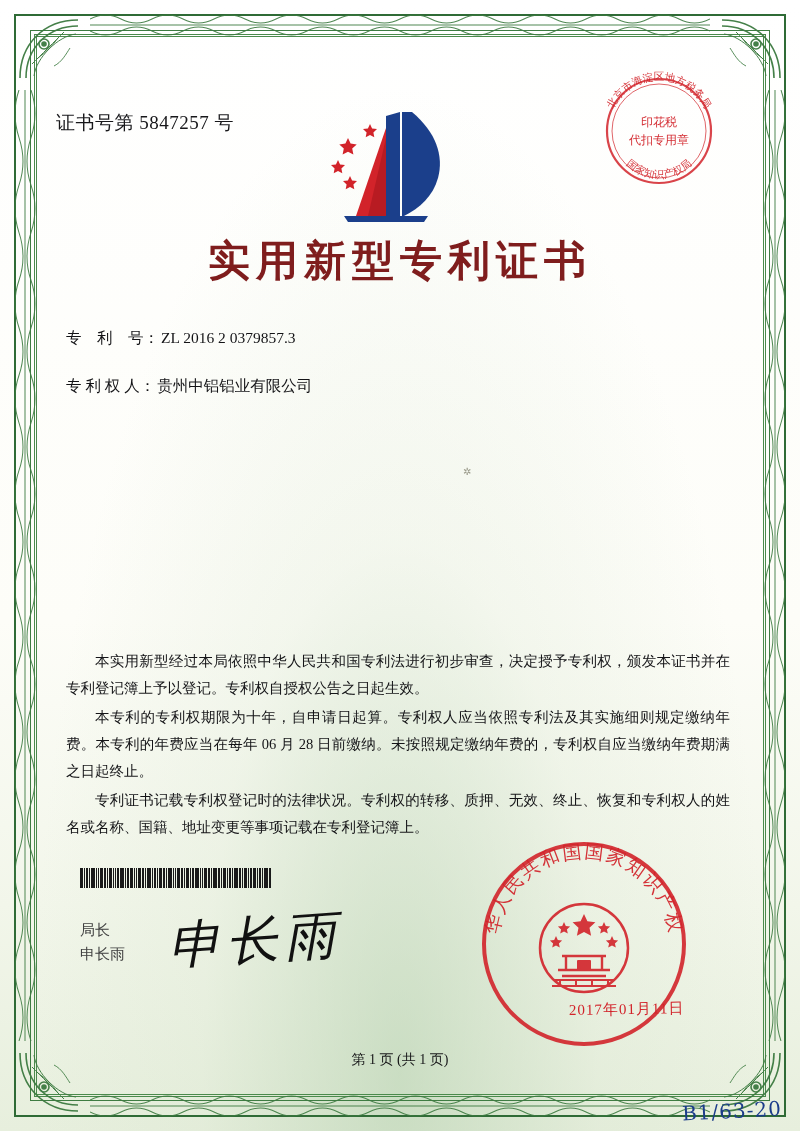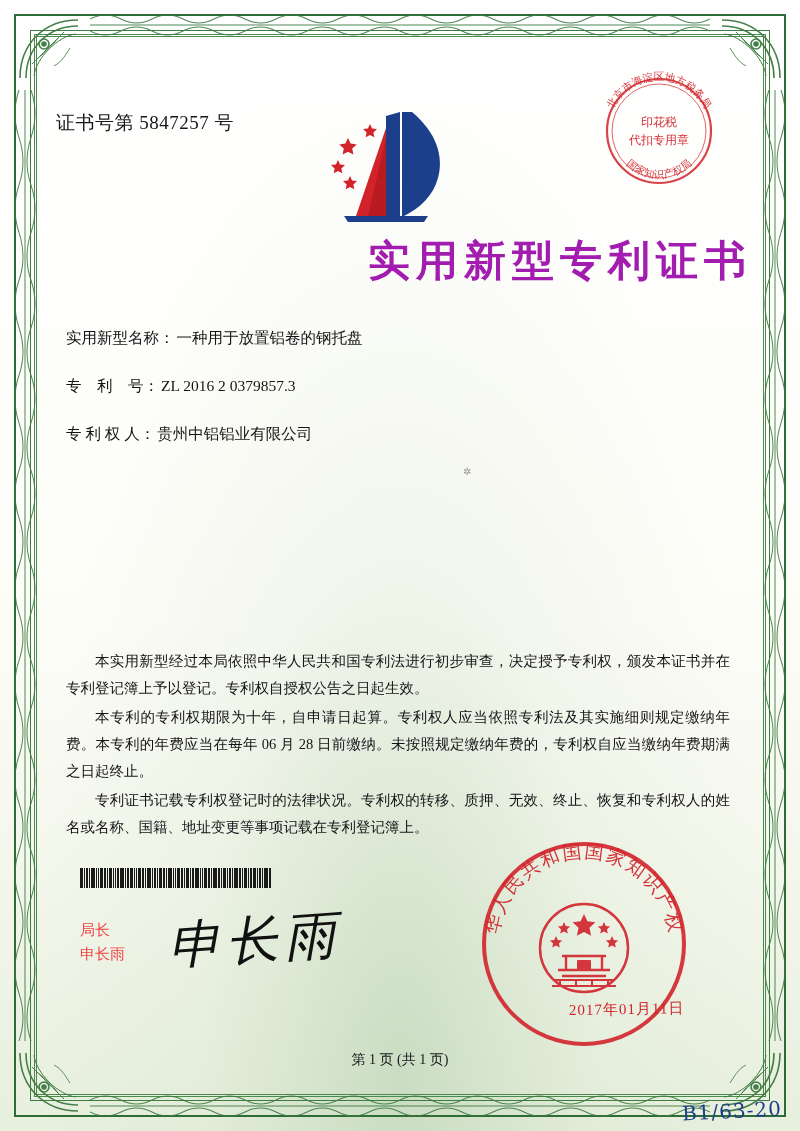--- a/index.html
+++ b/index.html
@@ -118,25 +118,25 @@
     width: 130px;
     height: 130px;
   }
 
   
   .title {
     position: absolute;
     left: 0;
     right: 0;
     top: 185px;
-    text-align: right;
+    text-align: center;
     font-size: 42px;
     font-weight: bold;
     letter-spacing: 6px;
-    color: #a21caf;
+    color: #7f1d1d;
     font-family: "DejaVu Serif", "Liberation Serif", serif;
   }
 
   
   .fields {
     position: absolute;
     left: 18px;
     top: 280px;
     right: 10px;
   }
@@ -189,21 +189,21 @@
     margin-right: 1px;
   }
 
   
   .sig-block {
     position: absolute;
     left: 32px;
     top: 870px;
     font-size: 15px;
     line-height: 24px;
-    color: #ef4444;
+    color: #404040;
   }
   .sig-hand {
     position: absolute;
     left: 120px;
     top: 858px;
     font-size: 52px;
     font-family: "DejaVu Serif", serif;
     color: #111;
     transform: rotate(-4deg);
     letter-spacing: 6px;
@@ -409,24 +409,20 @@
         </text>
         <text x="65" y="60" font-size="12" fill="#d2232a" opacity="0.95" text-anchor="middle" font-family="'DejaVu Serif',serif">印花税</text>
         <text x="65" y="78" font-size="12" fill="#d2232a" opacity="0.95" text-anchor="middle" font-family="'DejaVu Serif',serif">代扣专用章</text>
       </svg>
     </div>
 
     <div class="title">实用新型专利证书</div>
 
     <div class="fields">
       <div class="field-row">
-        <span class="field-label">实用新型名称：</span>
-        <span class="field-value">一种用于放置铝卷的钢托盘</span>
-      </div>
-      <div class="field-row">
         <span class="field-label">专　利　号：</span>
         <span class="field-value">ZL 2016 2 0379857.3</span>
       </div>
       <div class="field-row">
         <span class="field-label">专 利 权 人：</span>
         <span class="field-value">贵州中铝铝业有限公司</span>
       </div>
     </div>
 
     <div class="faint-mark">✲</div>

